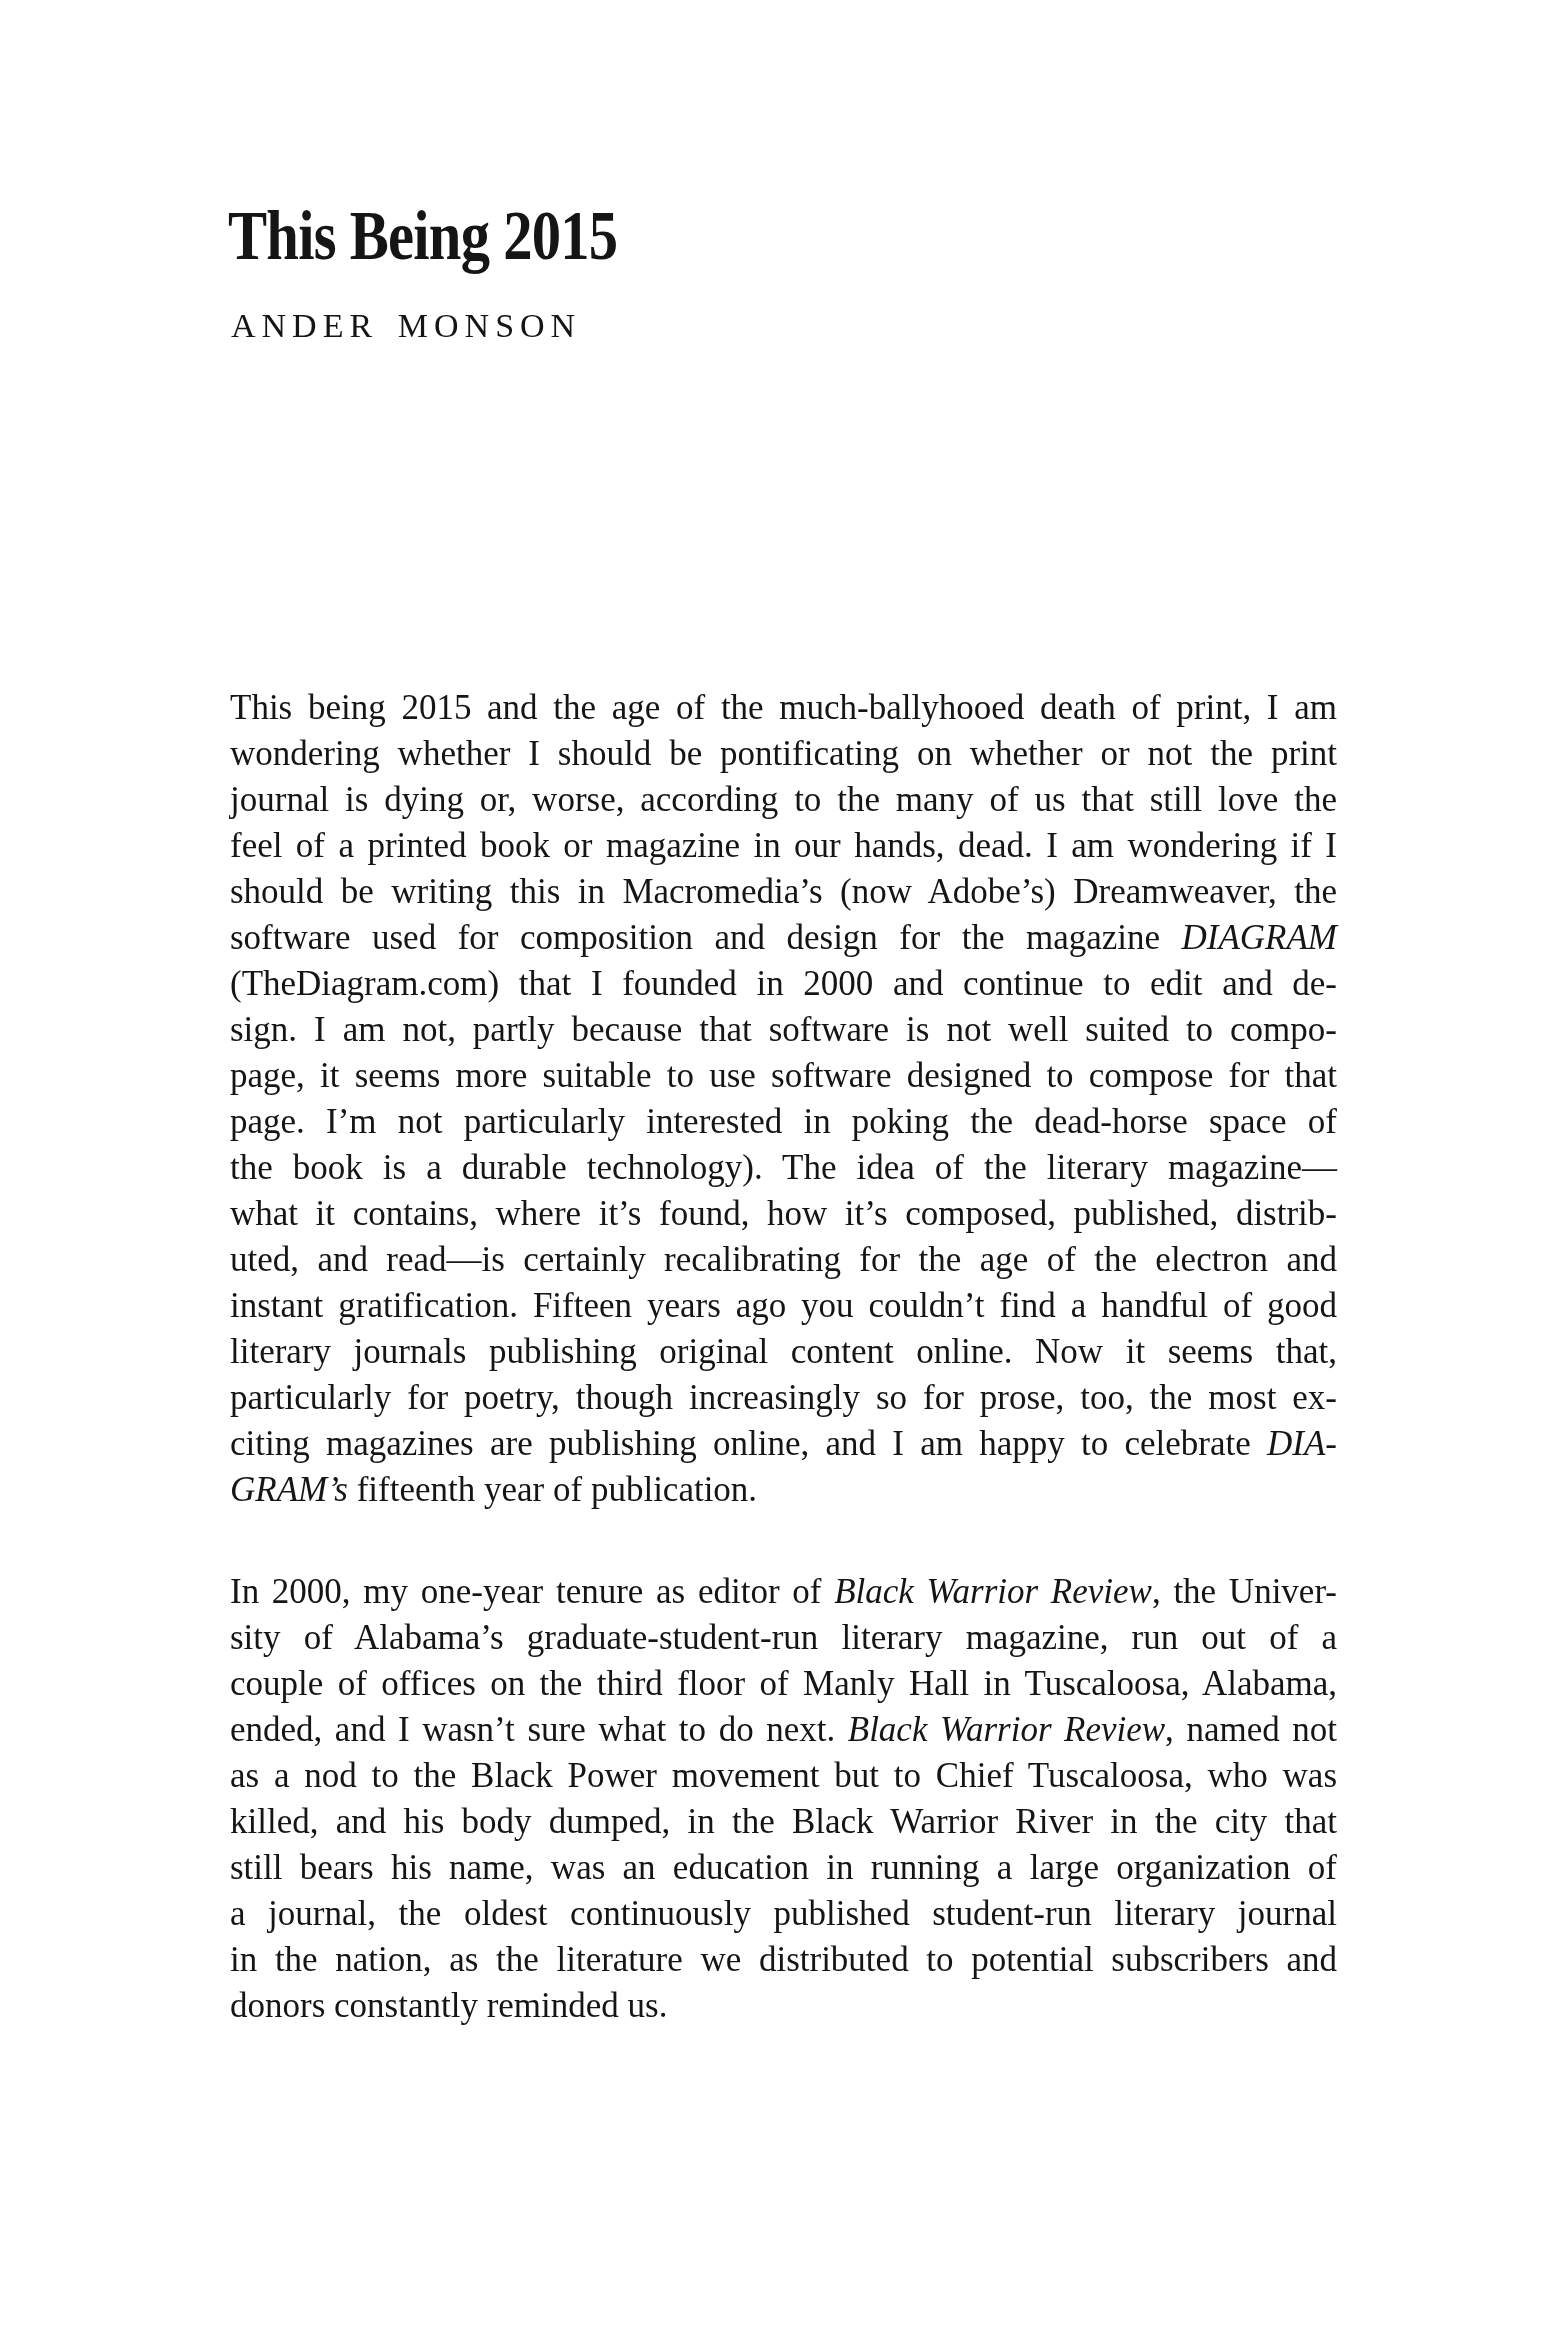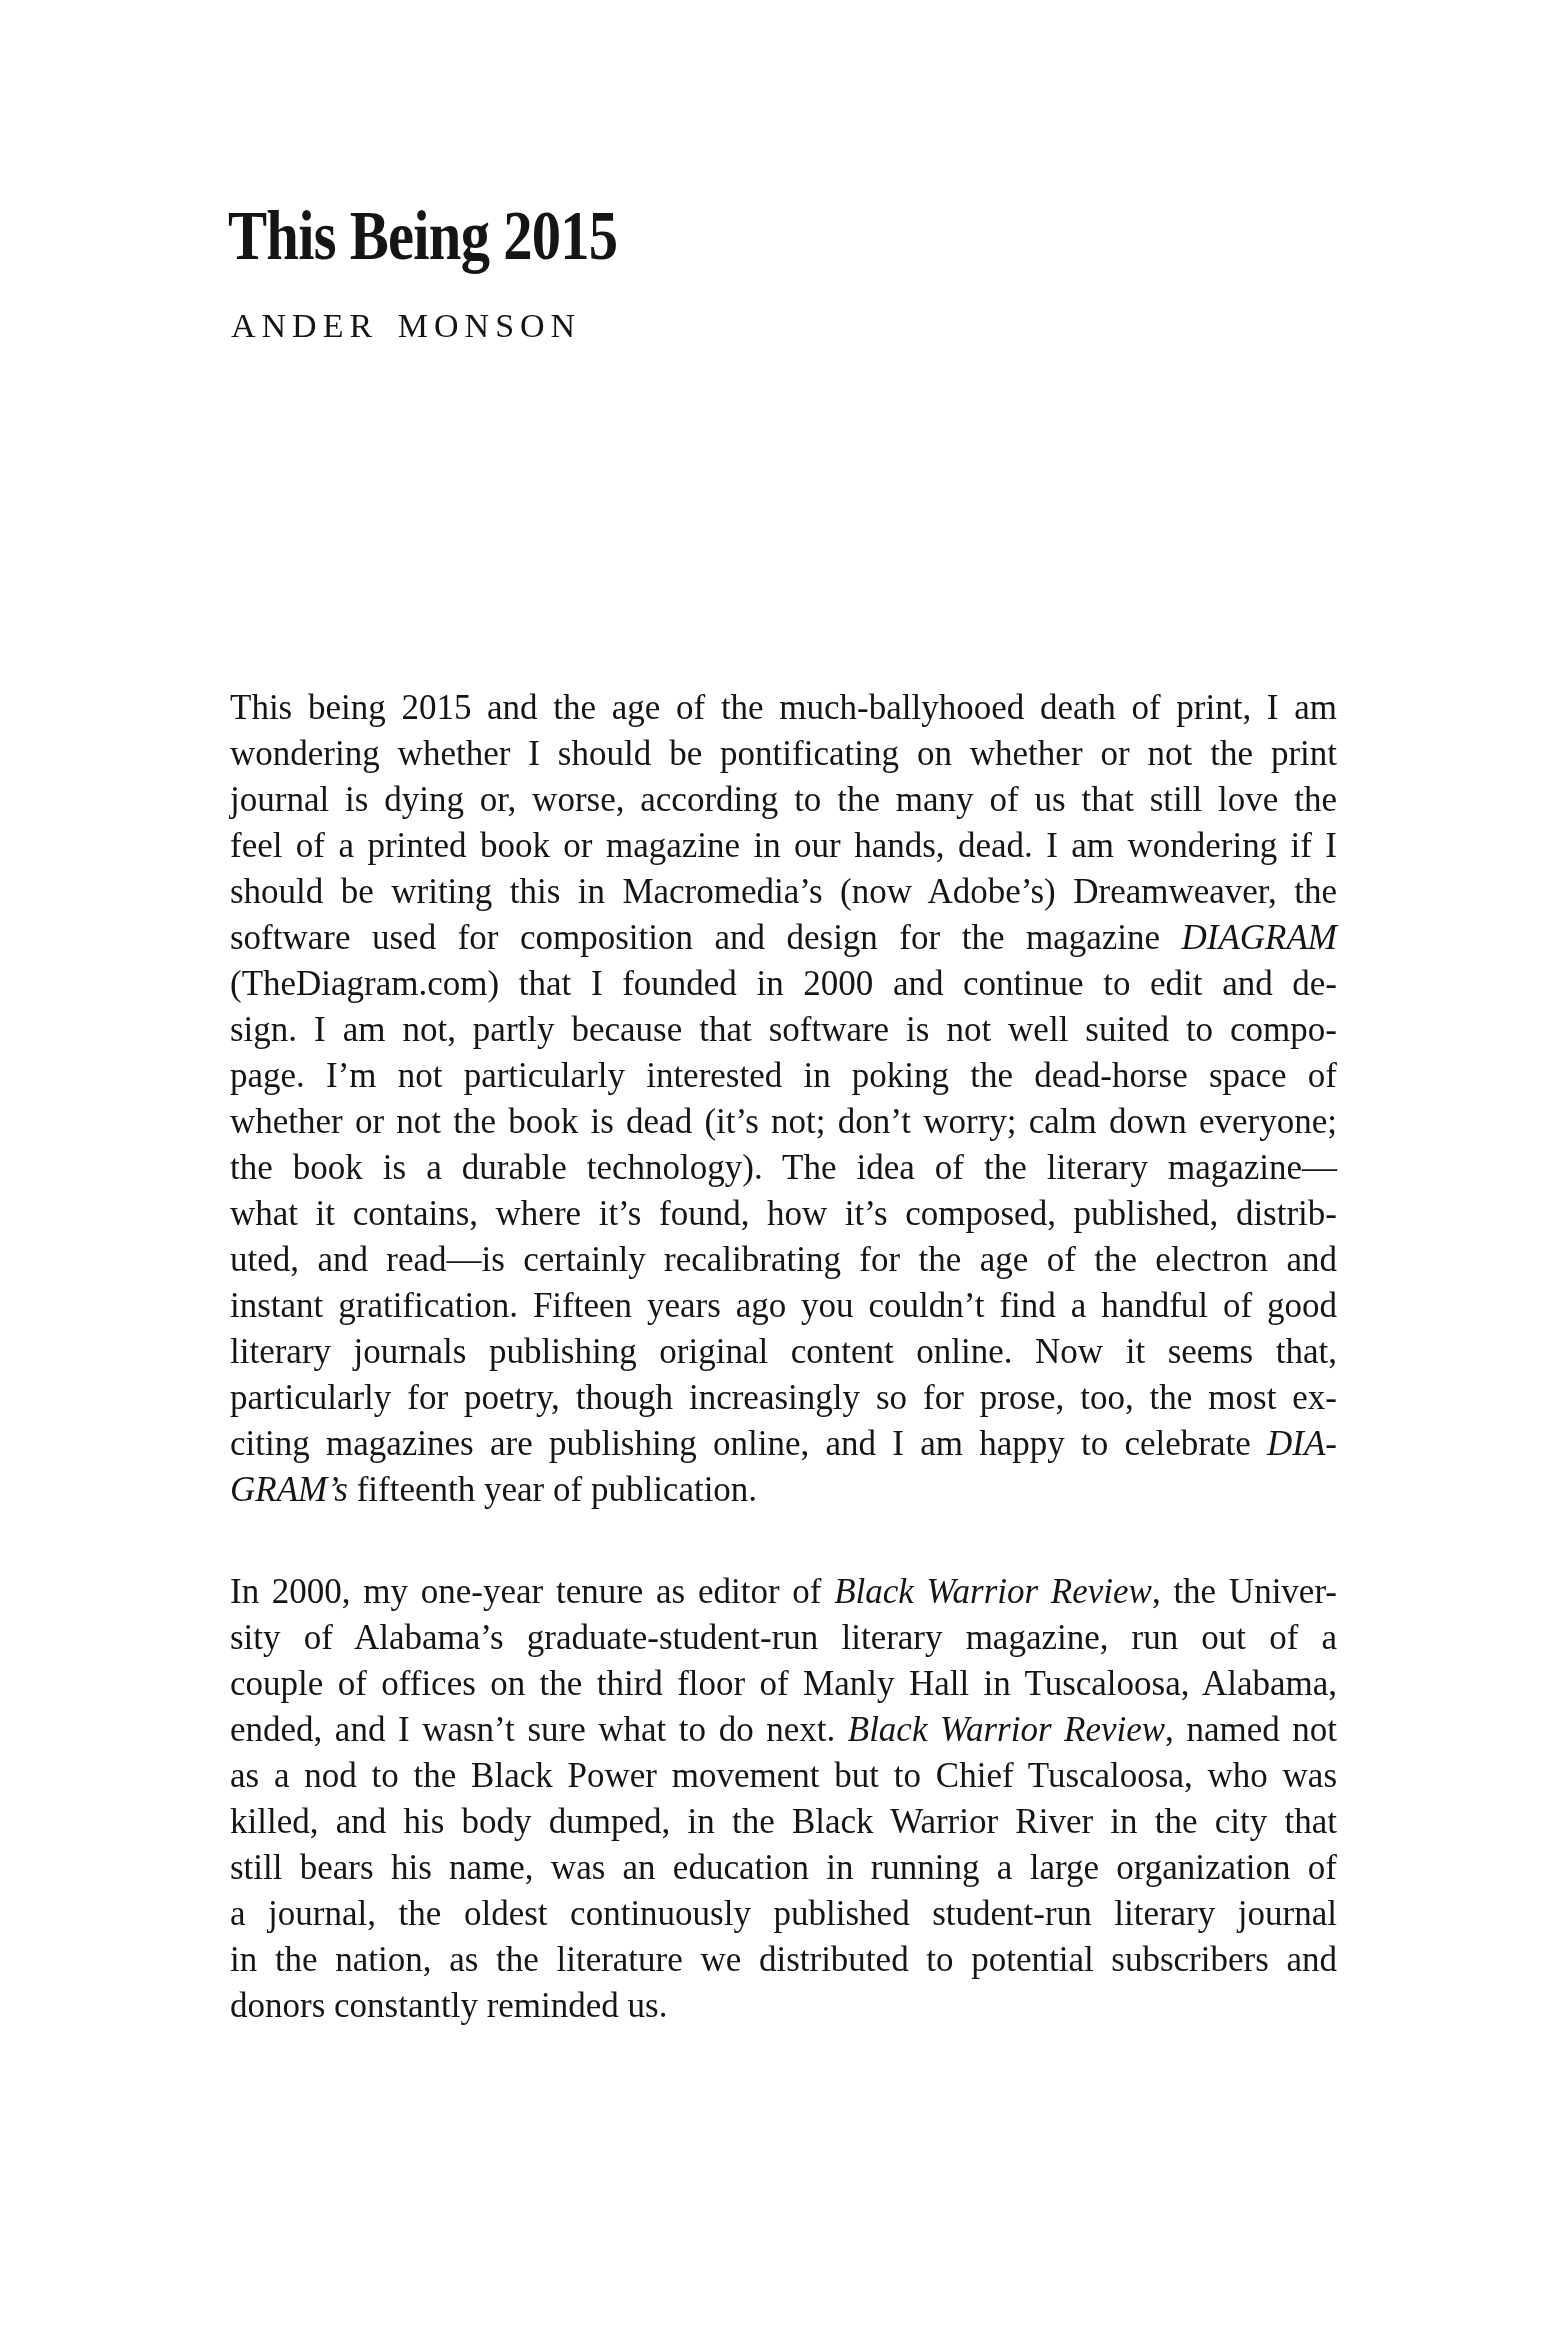--- a/index.html
+++ b/index.html
@@ -75,22 +75,22 @@
   <div class="article" id="article">
       <div class="paragraph">
         <div class="line"><span>This being 2015 and the age of the much-ballyhooed death of print, I am</span></div>
         <div class="line"><span>wondering whether I should be pontificating on whether or not the print</span></div>
         <div class="line"><span>journal is dying or, worse, according to the many of us that still love the</span></div>
         <div class="line"><span>feel of a printed book or magazine in our hands, dead. I am wondering if I</span></div>
         <div class="line"><span>should be writing this in Macromedia’s (now Adobe’s) Dreamweaver, the</span></div>
         <div class="line"><span>software used for composition and design for the magazine </span><em>DIAGRAM</em></div>
         <div class="line"><span>(TheDiagram.com) that I founded in 2000 and continue to edit and de-</span></div>
         <div class="line"><span>sign. I am not, partly because that software is not well suited to compo-</span></div>
+        <div class="line"><span>page, it seems more suitable to use software designed to compose for that</span></div>
         <div class="line"><span>page. I’m not particularly interested in poking the dead-horse space of</span></div>
-        <div class="line"><span>whether or not the book is dead (it’s not; don’t worry; calm down everyone;</span></div>
         <div class="line"><span>the book is a durable technology). The idea of the literary magazine—</span></div>
         <div class="line"><span>what it contains, where it’s found, how it’s composed, published, distrib-</span></div>
         <div class="line"><span>uted, and read—is certainly recalibrating for the age of the electron and</span></div>
         <div class="line"><span>instant gratification. Fifteen years ago you couldn’t find a handful of good</span></div>
         <div class="line"><span>literary journals publishing original content online. Now it seems that,</span></div>
         <div class="line"><span>particularly for poetry, though increasingly so for prose, too, the most ex-</span></div>
         <div class="line"><span>citing magazines are publishing online, and I am happy to celebrate </span><em>DIA-</em></div>
         <div class="line last"><em>GRAM’s</em><span> fifteenth year of publication.</span></div>
       </div>
       <div class="paragraph">

